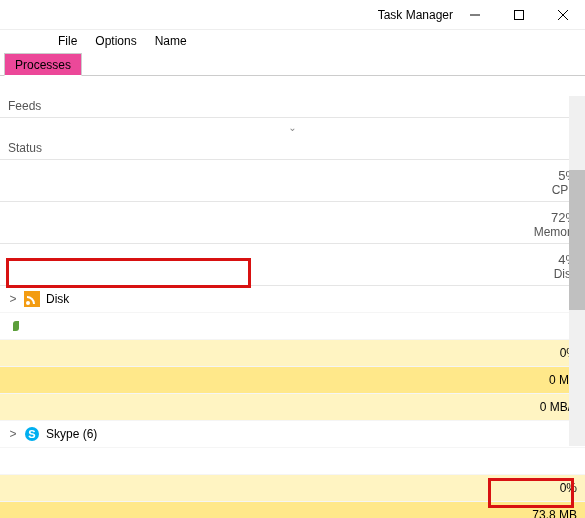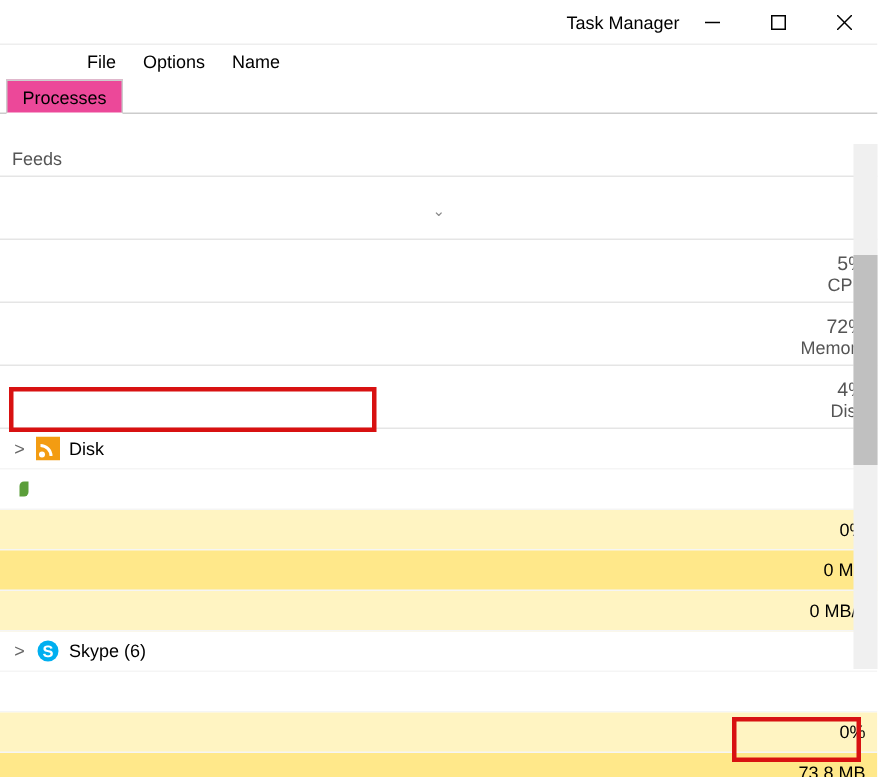--- a/index.html
+++ b/index.html
@@ -73,20 +73,21 @@
   <div class="tab active">Processes</div>
 </div>
 
 
 <div class="grid header">
   <div class="hcell">
       <span class="hlbl">Feeds</span>
     </div>
   <div class="hcell">
       <div class="sortchev">⌄</div>
+      <span class="hlbl">Status</span>
     </div>
   <div class="hcell right">
       <span class="hpct">5%</span>
       <span class="hlbl">CPU</span>
     </div>
   <div class="hcell right">
       <span class="hpct">72%</span>
       <span class="hlbl">Memory</span>
     </div>
   <div class="hcell right">

